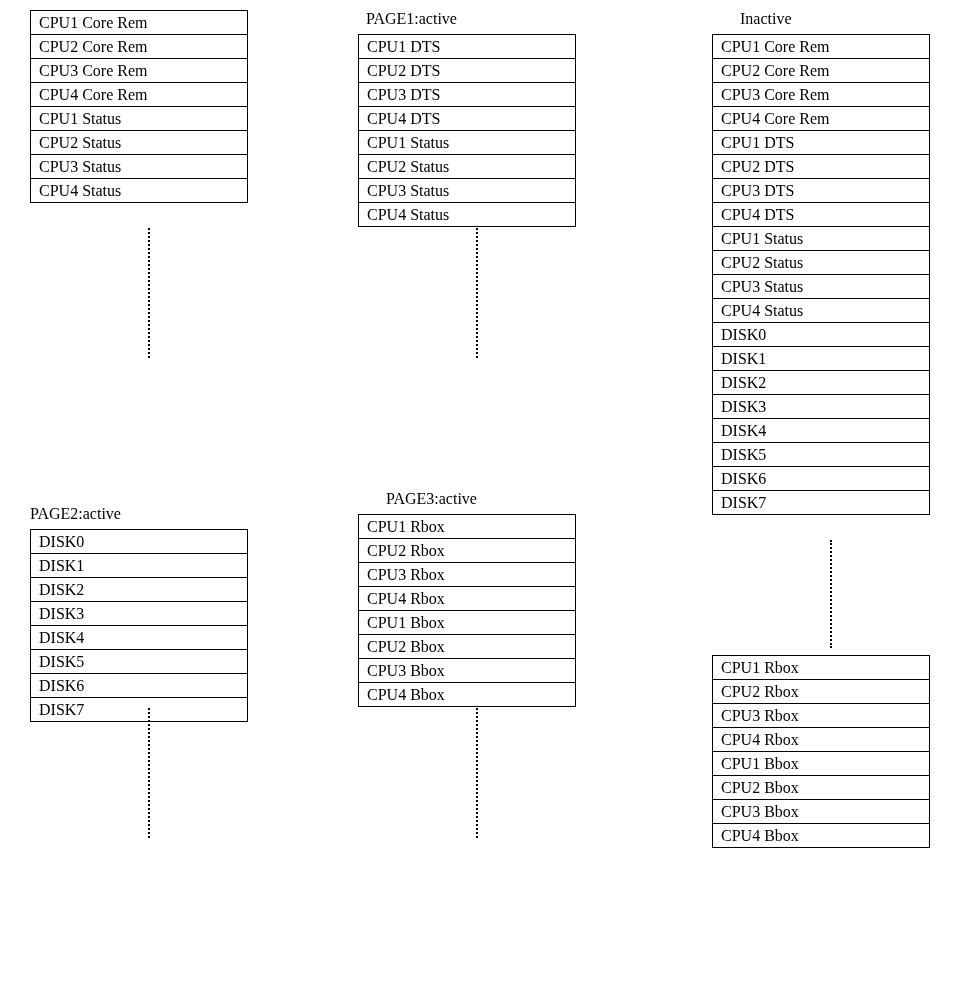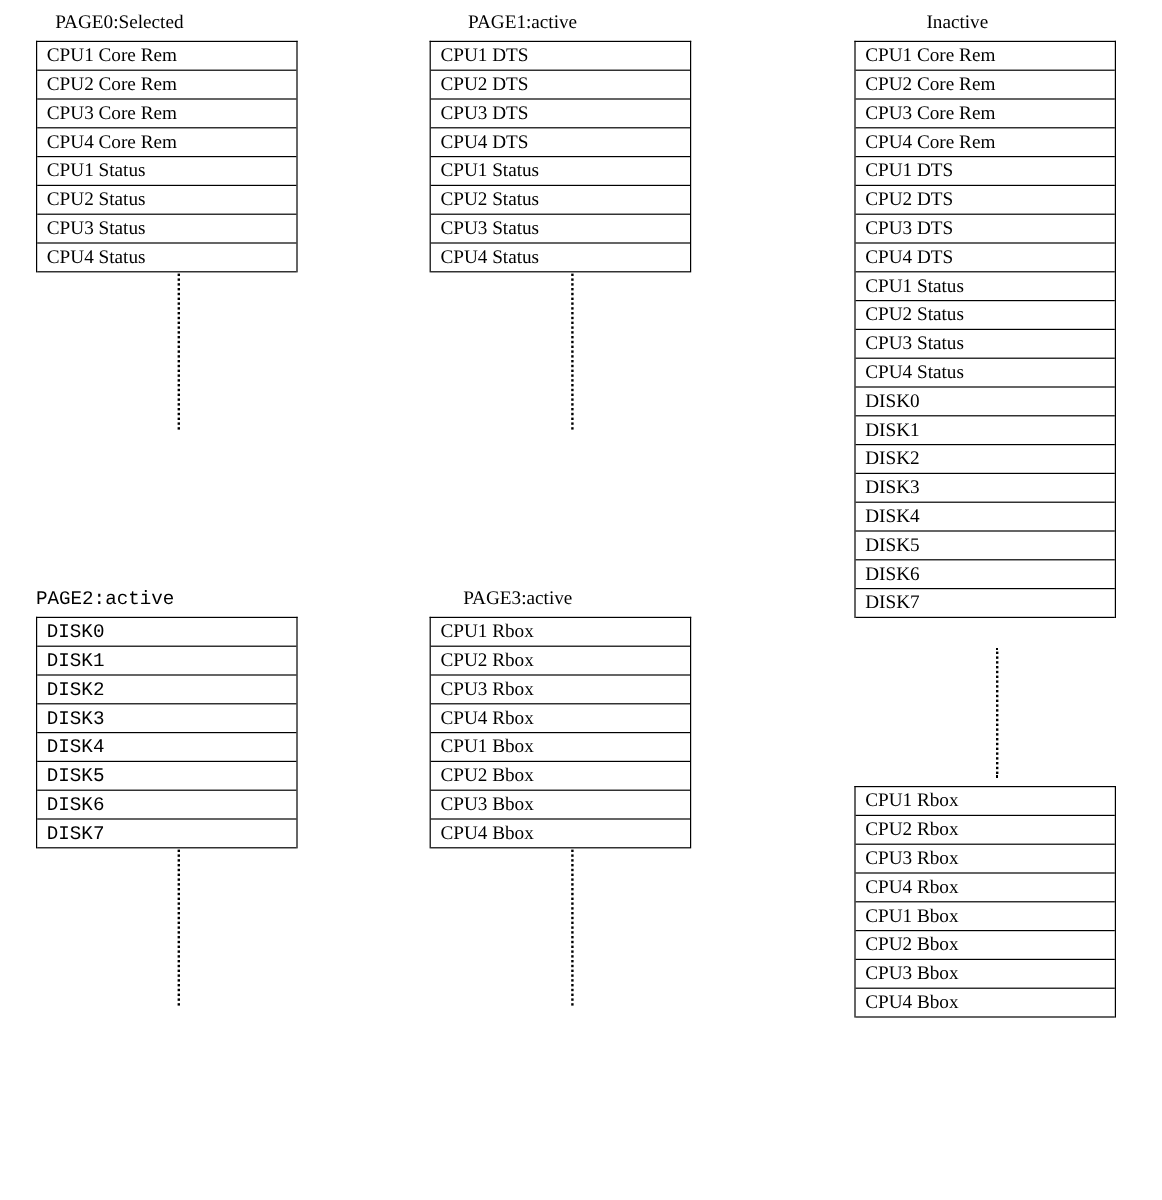--- a/index.html
+++ b/index.html
@@ -35,51 +35,50 @@
   .dots {
     position: absolute;
     width: 0;
     border-left: 2px dotted #000;
   }
 </style>
 </head>
 <body>
 
 <div class="panel" style="left:30px; top:10px;">
-  <span class="panel-title" style="margin-left:16px;">PAGE0:Selected</span>
   <div class="table-list">
     <div class="row">CPU1 Core Rem</div>
     <div class="row">CPU2 Core Rem</div>
     <div class="row">CPU3 Core Rem</div>
     <div class="row">CPU4 Core Rem</div>
     <div class="row">CPU1 Status</div>
     <div class="row">CPU2 Status</div>
     <div class="row">CPU3 Status</div>
     <div class="row">CPU4 Status</div>
   </div>
 </div>
 <div class="dots" style="left:148px; top:228px; height:130px;"></div>
 
 <div class="panel" style="left:358px; top:10px;">
-  <span class="panel-title" style="margin-left:32px;">PAGE1:active</span>
+  <span class="panel-title" style="margin-left:8px;">PAGE1:active</span>
   <div class="table-list">
     <div class="row">CPU1 DTS</div>
     <div class="row">CPU2 DTS</div>
     <div class="row">CPU3 DTS</div>
     <div class="row">CPU4 DTS</div>
     <div class="row">CPU1 Status</div>
     <div class="row">CPU2 Status</div>
     <div class="row">CPU3 Status</div>
     <div class="row">CPU4 Status</div>
   </div>
 </div>
 <div class="dots" style="left:476px; top:228px; height:130px;"></div>
 
 <div class="panel" style="left:712px; top:10px;">
-  <span class="panel-title" style="margin-left:60px;">Inactive</span>
+  <span class="panel-title" style="margin-left:28px;">Inactive</span>
   <div class="table-list">
     <div class="row">CPU1 Core Rem</div>
     <div class="row">CPU2 Core Rem</div>
     <div class="row">CPU3 Core Rem</div>
     <div class="row">CPU4 Core Rem</div>
     <div class="row">CPU1 DTS</div>
     <div class="row">CPU2 DTS</div>
     <div class="row">CPU3 DTS</div>
     <div class="row">CPU4 DTS</div>
     <div class="row">CPU1 Status</div>
@@ -91,21 +90,21 @@
     <div class="row">DISK2</div>
     <div class="row">DISK3</div>
     <div class="row">DISK4</div>
     <div class="row">DISK5</div>
     <div class="row">DISK6</div>
     <div class="row">DISK7</div>
   </div>
 </div>
 <div class="dots" style="left:830px; top:540px; height:108px;"></div>
 
-<div class="panel" style="left:30px; top:490px;font-family:Liberation Mono, monospace;">
+<div class="panel" style="left:30px; top:505px;">
   <span class="panel-title">PAGE2:active</span>
   <div class="table-list">
     <div class="row">DISK0</div>
     <div class="row">DISK1</div>
     <div class="row">DISK2</div>
     <div class="row">DISK3</div>
     <div class="row">DISK4</div>
     <div class="row">DISK5</div>
     <div class="row">DISK6</div>
     <div class="row">DISK7</div>

